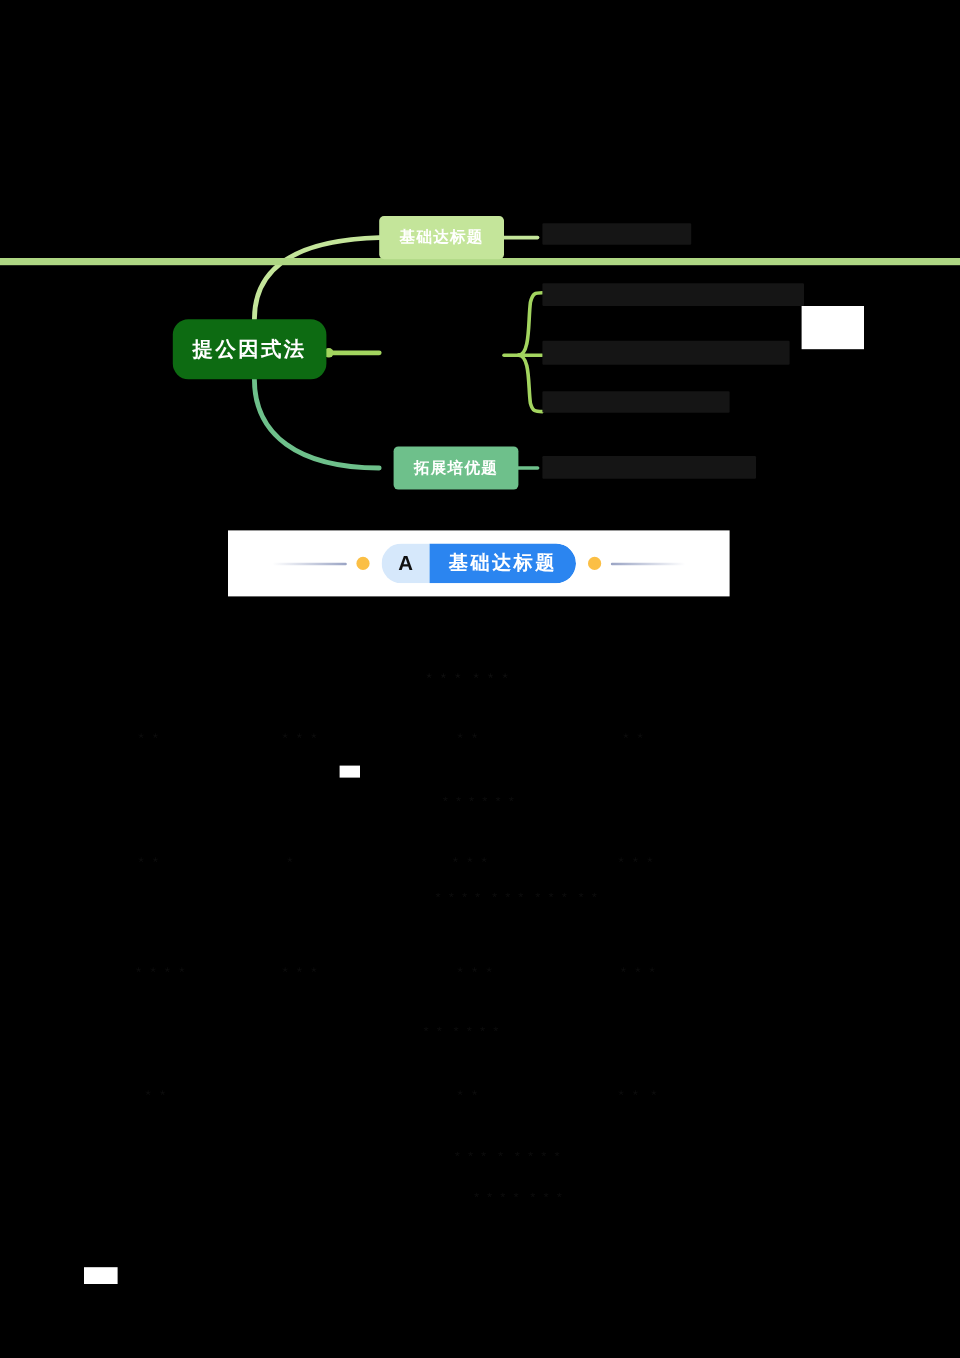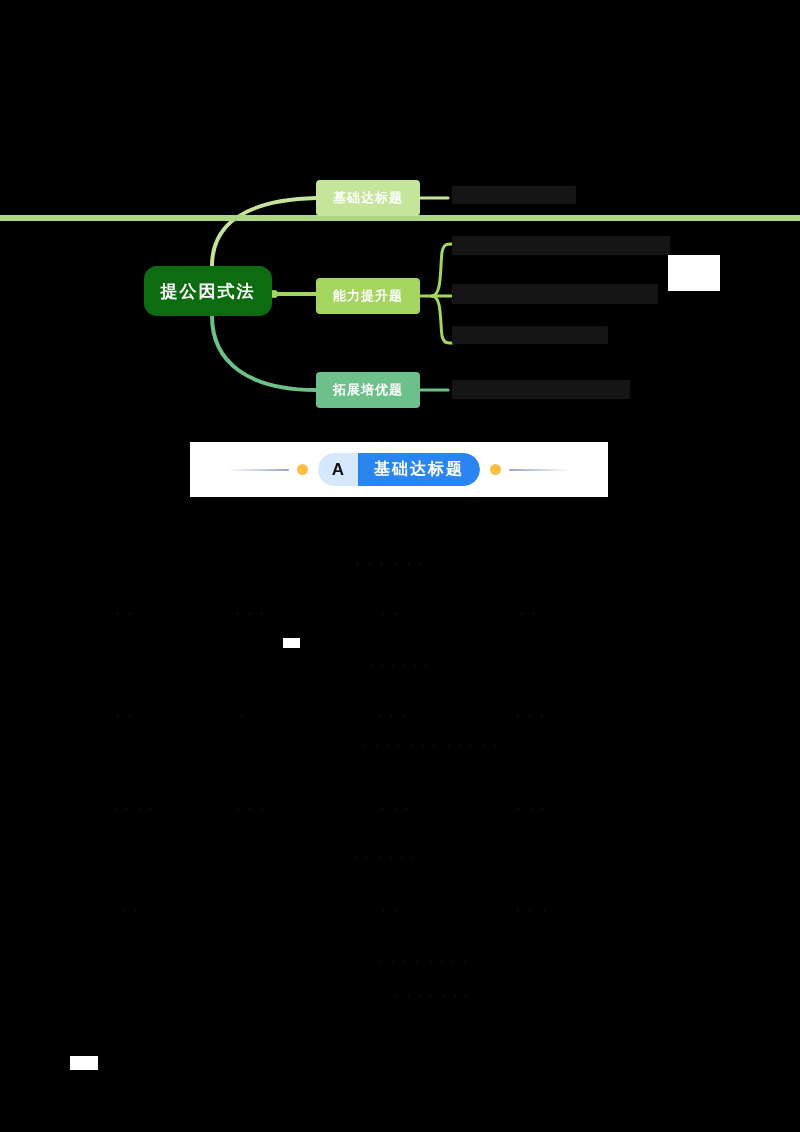--- a/index.html
+++ b/index.html
@@ -49,21 +49,21 @@
     letter-spacing: 2px;
   }
   .node-branch {
     border-radius: 4px;
     font-size: 13px;
     height: 36px;
     width: 104px;
   }
   .node-b0 { left: 316px; top: 180px; background: #c4e59a; }
   .node-b1 { left: 316px; top: 278px; background: #a3d55f; }
-  .node-b2 { left: 316px; top: 372px; background: #6ec08b; }
+  .node-b2 { left: 328px; top: 372px; background: #6ec08b; }
 
   
   .redact {
     position: absolute;
     background: #151515;
     border-radius: 1px;
   }
   .white-patch {
     position: absolute;
     background: #ffffff;
@@ -187,23 +187,20 @@
   </svg>
 
   <div class="node node-root">
     <span>提公因式法</span>
   </div>
 
   <div class="node node-branch node-b0">
     <span>基础达标题</span>
   </div>
 
-  <div class="node node-branch node-b1">
-    <span>能力提升题</span>
-  </div>
 
   <div class="node node-branch node-b2">
     <span>拓展培优题</span>
   </div>
 
   <div class="redact" style="left:452px; top:186px; width:124px; height:18px;"></div>
 
   <div class="redact" style="left:452px; top:236px; width:218px; height:19px;"></div>
   <div class="redact" style="left:452px; top:284px; width:206px; height:20px;"></div>
   <div class="redact" style="left:452px; top:326px; width:156px; height:18px;"></div>

